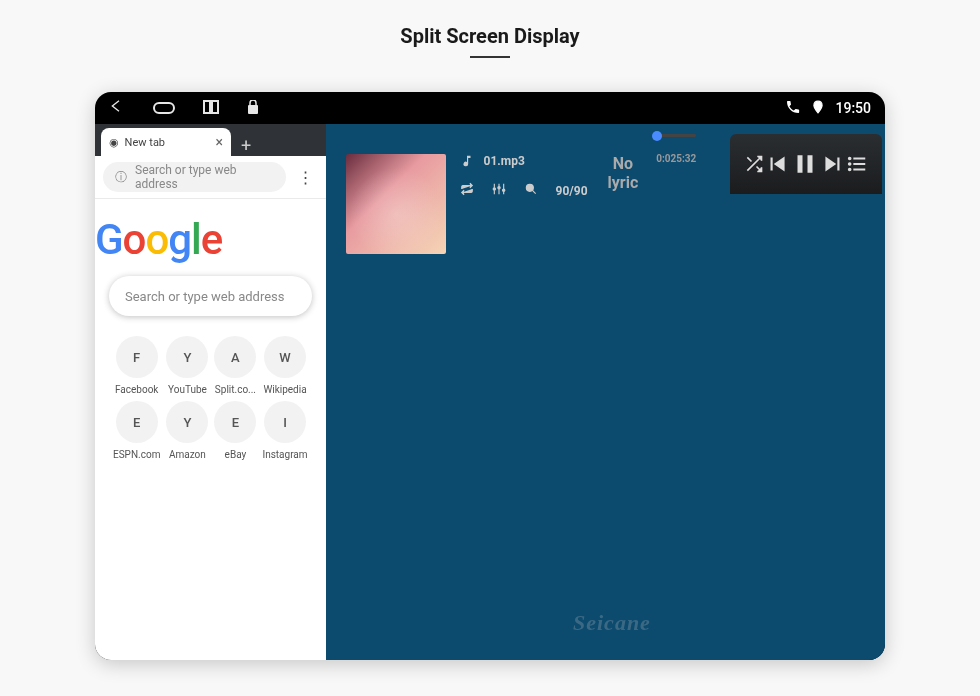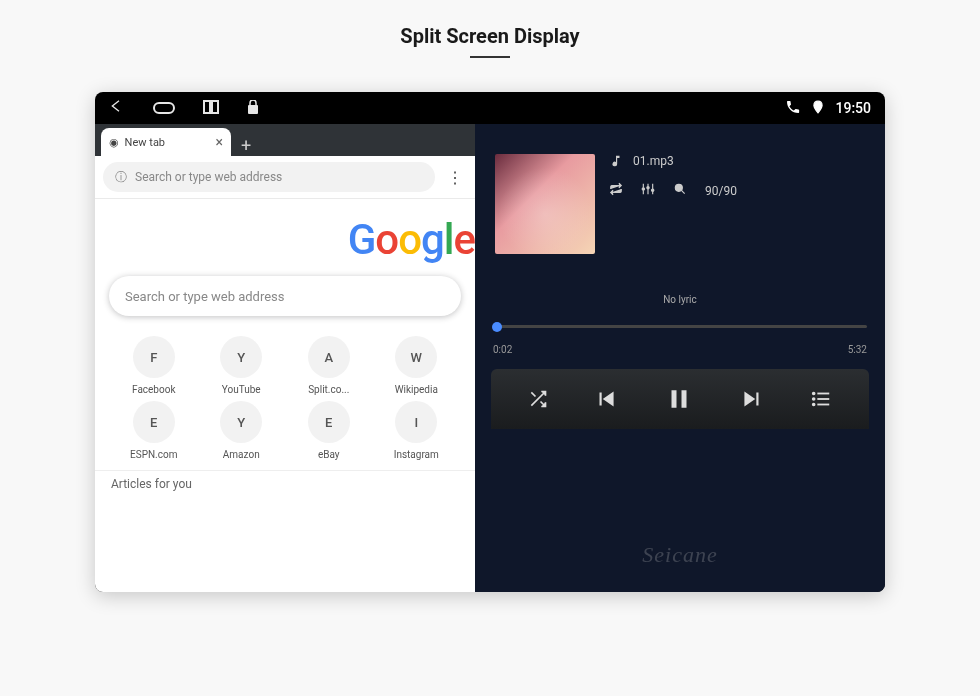--- a/index.html
+++ b/index.html
@@ -3,59 +3,59 @@
 <meta charset="utf-8">
 <style>
 * { margin:0; padding:0; box-sizing:border-box; font-family:-apple-system,BlinkMacSystemFont,'Segoe UI',Roboto,Arial,sans-serif; }
 body { width:980px; height:696px; background:#f8f8f8; overflow:hidden; }
 
 .header { text-align:center; padding:24px 40px 18px; }
 .title { font-size:20px; font-weight:700; color:#1a1a1a; margin-bottom:8px; }
 .divider { width:40px; height:2px; background:#333; margin:0 auto 16px; }
 .subtitle { font-size:15px; color:#666; line-height:1.5; max-width:880px; margin:0 auto; }
 
-.device { width:790px; height:500px; margin:0 auto; background:#000; border-radius:8px; position:relative; overflow:hidden; box-shadow:0 4px 20px rgba(0,0,0,0.2); }
+.device { width:790px; height:568px; margin:0 auto; background:#000; border-radius:16px; position:relative; overflow:hidden; box-shadow:0 4px 20px rgba(0,0,0,0.2); }
 
 .statusbar { height:32px; display:flex; align-items:center; padding:0 14px; color:#fff; }
 .nav-icons { display:flex; gap:28px; align-items:center; }
 .nav-icons span { opacity:.9; font-size:16px; }
 .status-right { margin-left:auto; display:flex; gap:10px; align-items:center; font-size:14px; font-weight:500; }
 .status-right svg { fill:#fff; }
 
 .split { display:flex; height:calc(100% - 32px); }
 
 
 .browser { width:380px; background:#fff; display:flex; flex-direction:column; }
 .tabstrip { height:32px; background:#2f3337; display:flex; align-items:flex-end; padding-left:6px; }
 .tab { background:#fff; border-radius:8px 8px 0 0; height:28px; padding:0 8px; display:flex; align-items:center; gap:6px; font-size:11px; color:#444; min-width:130px; }
 .tab-close { margin-left:auto; color:#666; font-size:14px; cursor:pointer; }
 .newtab { color:#ccc; font-size:18px; padding:0 10px; cursor:pointer; }
 .urlbar { display:flex; align-items:center; gap:8px; padding:6px 8px; border-bottom:1px solid #eaeaea; }
 .urlbox { flex:1; height:30px; background:#f2f2f2; border-radius:15px; display:flex; align-items:center; padding:0 12px; gap:8px; color:#888; font-size:12px; }
 .kebab { font-size:16px; color:#444; padding:0 4px; }
-.logo-wrap { text-align:right; padding:16px 0 12px; }
+.logo-wrap { text-align:left; padding:16px 0 12px; }
 .google-logo { font-size:42px; font-weight:500; letter-spacing:-1px; }
 .g1{color:#4285F4}.g2{color:#EA4335}.g3{color:#FBBC05}.g4{color:#4285F4}.g5{color:#34A853}.g6{color:#EA4335}
 .searchbox { margin:0 14px; height:40px; background:#fff; border:none; border-radius:22px; box-shadow:0 1px 6px rgba(32,33,36,0.28); display:flex; align-items:center; padding:0 16px; color:#888; font-size:13px; }
 .shortcuts { display:grid; grid-template-columns:repeat(4,1fr); gap:6px 6px; padding:20px 18px 10px; }
 .shortcut { display:flex; flex-direction:column; align-items:center; gap:6px; cursor:pointer; }
 .shortcut-icon { width:42px; height:42px; border-radius:50%; background:#f2f2f2; display:flex; align-items:center; justify-content:center; font-size:13px; font-weight:500; color:#555; }
 .shortcut-label { font-size:10px; color:#555; }
 .articles { padding:6px 16px; font-size:12px; color:#666; border-top:1px solid #eee; }
 
 
-.player { flex:1; background:#0f172a; color:#ccc; display:flex; flex-direction:column; position:relative; }
+.player { flex:1; background:#0c4a6e; color:#ccc; display:flex; flex-direction:row; position:relative;font-weight:bold; }
 .track-area { display:flex; gap:14px; padding:30px 20px 10px; }
 .albumart { width:100px; height:100px; background:linear-gradient(135deg,#6a2c3e,#e89ba0 40%,#f5d5b5); border-radius:2px; position:relative; overflow:hidden; }
 .albumart::after{ content:""; position:absolute; inset:0; background:radial-gradient(circle at 50% 60%, rgba(255,255,255,.25), transparent 60%); }
 .meta { flex:1; display:flex; flex-direction:column; gap:14px; font-size:12px; }
 .meta-row { display:flex; align-items:center; gap:10px; }
 .meta-row svg { fill:#ccc; width:14px; height:14px; flex-shrink:0; }
 .meta-icons { display:flex; gap:18px; align-items:center; }
-.nolyric { text-align:center; font-size:10px; color:#aaa; padding:30px 0 10px; }
+.nolyric { text-align:center; font-size:16px; color:#aaa; padding:30px 0 10px; }
 .progress { padding:10px 18px 4px; }
 .progress-bar { height:3px; background:#444; border-radius:2px; position:relative; }
 .progress-fill { position:absolute; left:0; top:0; height:100%; width:1%; background:#4a8cff; border-radius:2px; }
 .progress-knob { position:absolute; left:1%; top:50%; transform:translate(-50%,-50%); width:10px; height:10px; border-radius:50%; background:#4a8cff; }
 .progress-times { display:flex; justify-content:space-between; font-size:10px; color:#999; margin-top:16px; }
 .controls { margin:10px 16px 0; height:60px; background:linear-gradient(#2b2e31,#1a1c1e); border-radius:6px 6px 0 0; display:flex; align-items:center; justify-content:space-around; padding:0 14px; }
 .controls button { background:none; border:none; color:#ddd; cursor:pointer; display:flex; align-items:center; }
 .controls svg { fill:#ddd; }
 .watermark { position:absolute; bottom:24px; left:50%; transform:translateX(-50%); font-size:22px; font-style:italic; font-family:Georgia,serif; color:rgba(200,200,200,.25); letter-spacing:1px; pointer-events:none; }
 </style>
@@ -149,21 +149,20 @@
           </div>
         <div class="shortcut">
             <div class="shortcut-icon">E</div>
             <div class="shortcut-label">eBay</div>
           </div>
         <div class="shortcut">
             <div class="shortcut-icon">I</div>
             <div class="shortcut-label">Instagram</div>
           </div>
       </div>
-      <div class="articles">Articles for you</div>
     </div>
 
     <div class="player">
       <div class="track-area">
         <div class="albumart"></div>
         <div class="meta">
           <div class="meta-row">
             <svg viewBox="0 0 24 24">
                 <path d="M12 3v10.6A4 4 0 1 0 14 17V7h4V3h-6z"></path>
               </svg>

